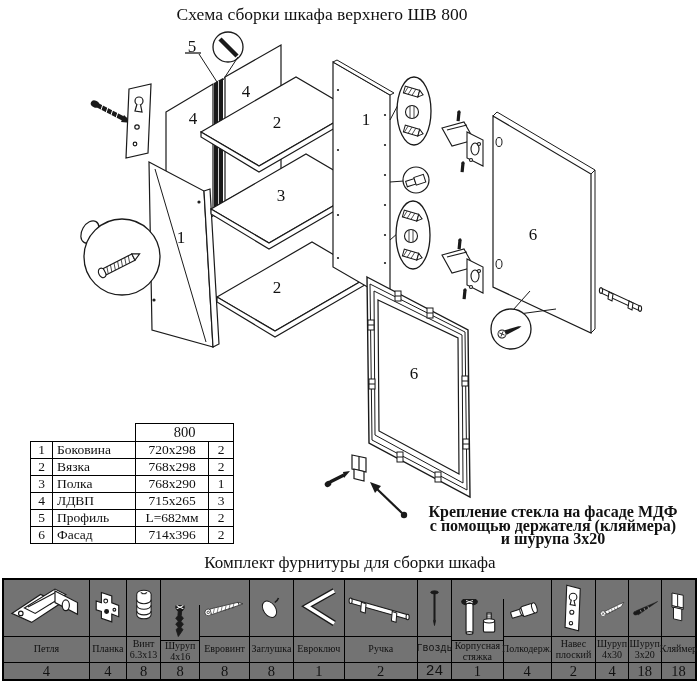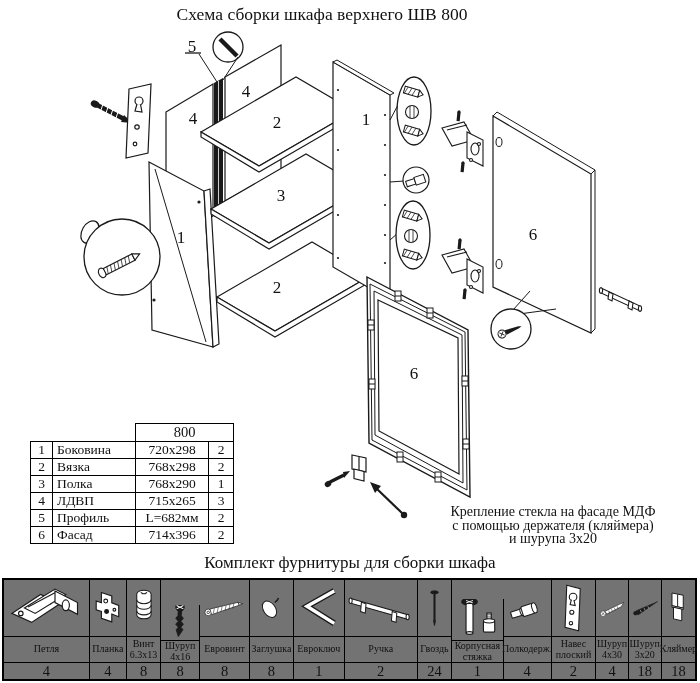--- a/index.html
+++ b/index.html
@@ -11,21 +11,21 @@
   .part-num{font-family:"Liberation Serif",serif;font-size:17px;fill:#111;text-anchor:middle;}
   .parts-heading{position:absolute;left:28px;top:368px;width:244px;text-align:center;
                  font-weight:bold;font-size:13.5px;line-height:16px;}
   .parts-table{position:absolute;left:30px;top:423px;border-collapse:collapse;table-layout:fixed;padding-left:28px;}
   .parts-table td{border:1.6px solid #000;font-size:13.5px;height:15.5px;padding:0 2px;
                   text-align:center;overflow:hidden;white-space:nowrap;}
   .parts-table td.ghost{border:none;}
   .parts-table td.hdr{font-size:14.5px;}
   .parts-table td.col-name{text-align:left;padding-left:4px;}
   .note-block{position:absolute;left:410px;top:505px;width:286px;text-align:center;
-              font-weight:normal;font-size:14px;line-height:13.5px;}
+              font-weight:bold;font-size:16px;line-height:13.5px;}
   .hw-title{position:absolute;top:553px;left:0;width:700px;text-align:center;font-size:17px;}
   .hw-table{position:absolute;left:2px;top:578px;width:695px;height:103px;
             border:2px solid #000;box-sizing:border-box;display:flex;background:#737373;}
   .hw-col{display:flex;flex-direction:column;border-right:1.4px solid #000;box-sizing:border-box;min-width:0;}
   .hw-col:last-child{border-right:none;}
   .hw-icon{flex:1 1 auto;display:flex;align-items:center;justify-content:center;
            border-bottom:1.4px solid #000;overflow:hidden;}
   .hw-icon svg{max-width:96%;max-height:54px;}
   .hw-label{height:25px;display:flex;align-items:center;justify-content:center;text-align:center;
             font-size:10px;line-height:10.5px;border-bottom:1.4px solid #000;padding:0 1px;}
@@ -426,21 +426,21 @@
               <ellipse cx="6" cy="15" rx="2" ry="3.5"></ellipse>
               <ellipse cx="80" cy="36" rx="2" ry="3.5"></ellipse>
     <polygon points="20,17 26,19 25,31 19,29"></polygon>
               <polygon points="60,29 66,31 65,43 59,41"></polygon>
             </g>
           </svg>
         </div>
         <div class="hw-label">Ручка</div>
         <div class="hw-qty">2</div>
       </div>
-      <div class="hw-col" style="flex: 34 1 0px;">
+      <div class="hw-col" style="flex: 34 1 0px; font-family: Liberation Mono, monospace;">
         <div class="hw-icon">
           <svg viewBox="0 0 20 60" width="17" height="51">
             <g fill="#1a1a1a" stroke="#1a1a1a">
     <ellipse cx="10" cy="11" rx="4.5" ry="1.8"></ellipse>
               <line x1="10" y1="12" x2="10" y2="44" stroke-width="2.4"></line>
     <polygon points="8.8,44 11.2,44 10,50"></polygon>
             </g>
           </svg>
         </div>
         <div class="hw-label">Гвоздь</div>

